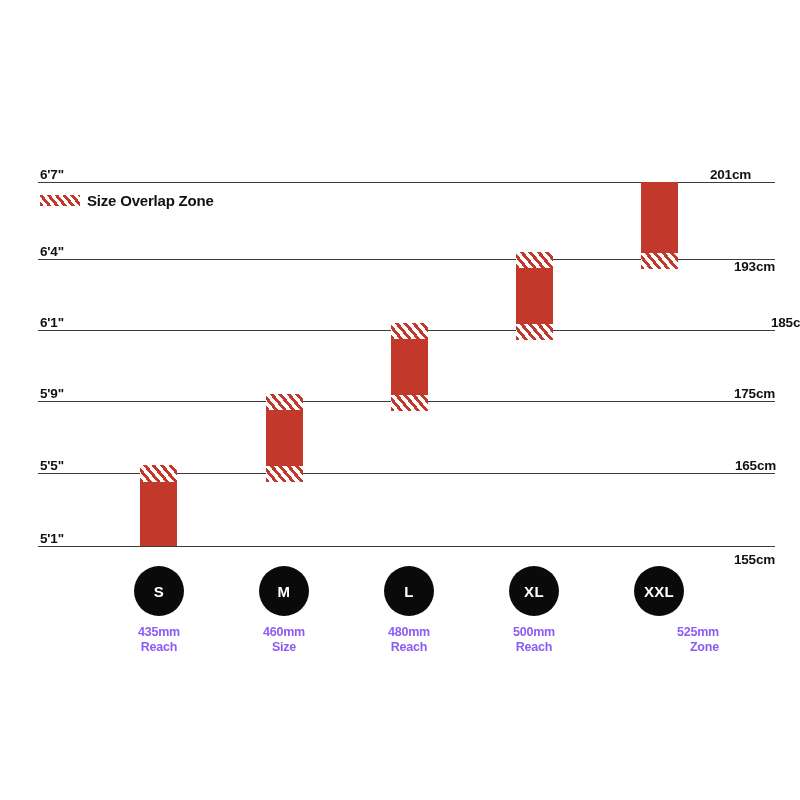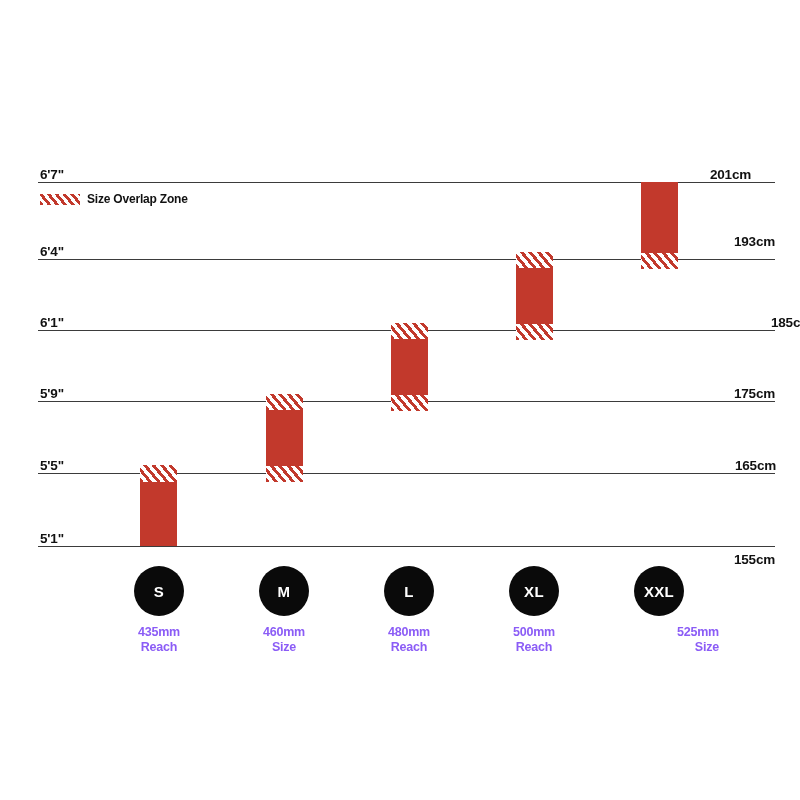--- a/index.html
+++ b/index.html
@@ -74,21 +74,21 @@
     background-color: #ffffff;
     background-image: repeating-linear-gradient(
       50deg,
       #C2392C 0px,
       #C2392C 3px,
       #ffffff 3px,
       #ffffff 6px
     );
   }
   #legend-label {
-    font-size: 12px;
+    font-size: 15px;
     font-weight: bold;
     color: #111111;
     letter-spacing: -0.2px;
     white-space: nowrap;
   }
 
   
   .size-group {
     position: absolute;
     width: 120px;
@@ -131,21 +131,21 @@
   <div class="gridline" style="left:38px; width:737px; top:546px;"></div>
 
   <div class="tick-label left" style="left:40px; top:168px;">6'7"</div>
   <div class="tick-label left" style="left:40px; top:245px;">6'4"</div>
   <div class="tick-label left" style="left:40px; top:316px;">6'1"</div>
   <div class="tick-label left" style="left:40px; top:387px;">5'9"</div>
   <div class="tick-label left" style="left:40px; top:459px;">5'5"</div>
   <div class="tick-label left" style="left:40px; top:532px;">5'1"</div>
 
   <div class="tick-label right" style="left:631px; width:120px; top:168px;">201cm</div>
-  <div class="tick-label right" style="left:655px; width:120px; top:235px;text-align:right;">193cm</div>
+  <div class="tick-label right" style="left:655px; width:120px; top:260px;text-align:right;">193cm</div>
   <div class="tick-label right" style="left:692px; width:120px; top:316px;">185cm</div>
   <div class="tick-label right" style="left:655px; width:120px; top:387px;">175cm</div>
   <div class="tick-label right" style="left:656px; width:120px; top:459px;">165cm</div>
   <div class="tick-label right" style="left:655px; width:120px; top:532px;margin-top:21px;">155cm</div>
 
   <div id="legend" style="left:40px; top:192px;">
     <div id="legend-swatch"></div>
     <div id="legend-label">Size Overlap Zone</div>
   </div>
 
@@ -192,16 +192,16 @@
 
   <div class="size-group" style="left:474px; top:566px;">
     <div class="size-circle">XL</div>
     <div class="size-reach">500mm
 Reach</div>
   </div>
 
   <div class="size-group" style="left:599px; top:566px;text-align:right;">
     <div class="size-circle">XXL</div>
     <div class="size-reach">525mm
-Size</div>
+Zone</div>
   </div>
 
 </div>
 
 </body></html>

